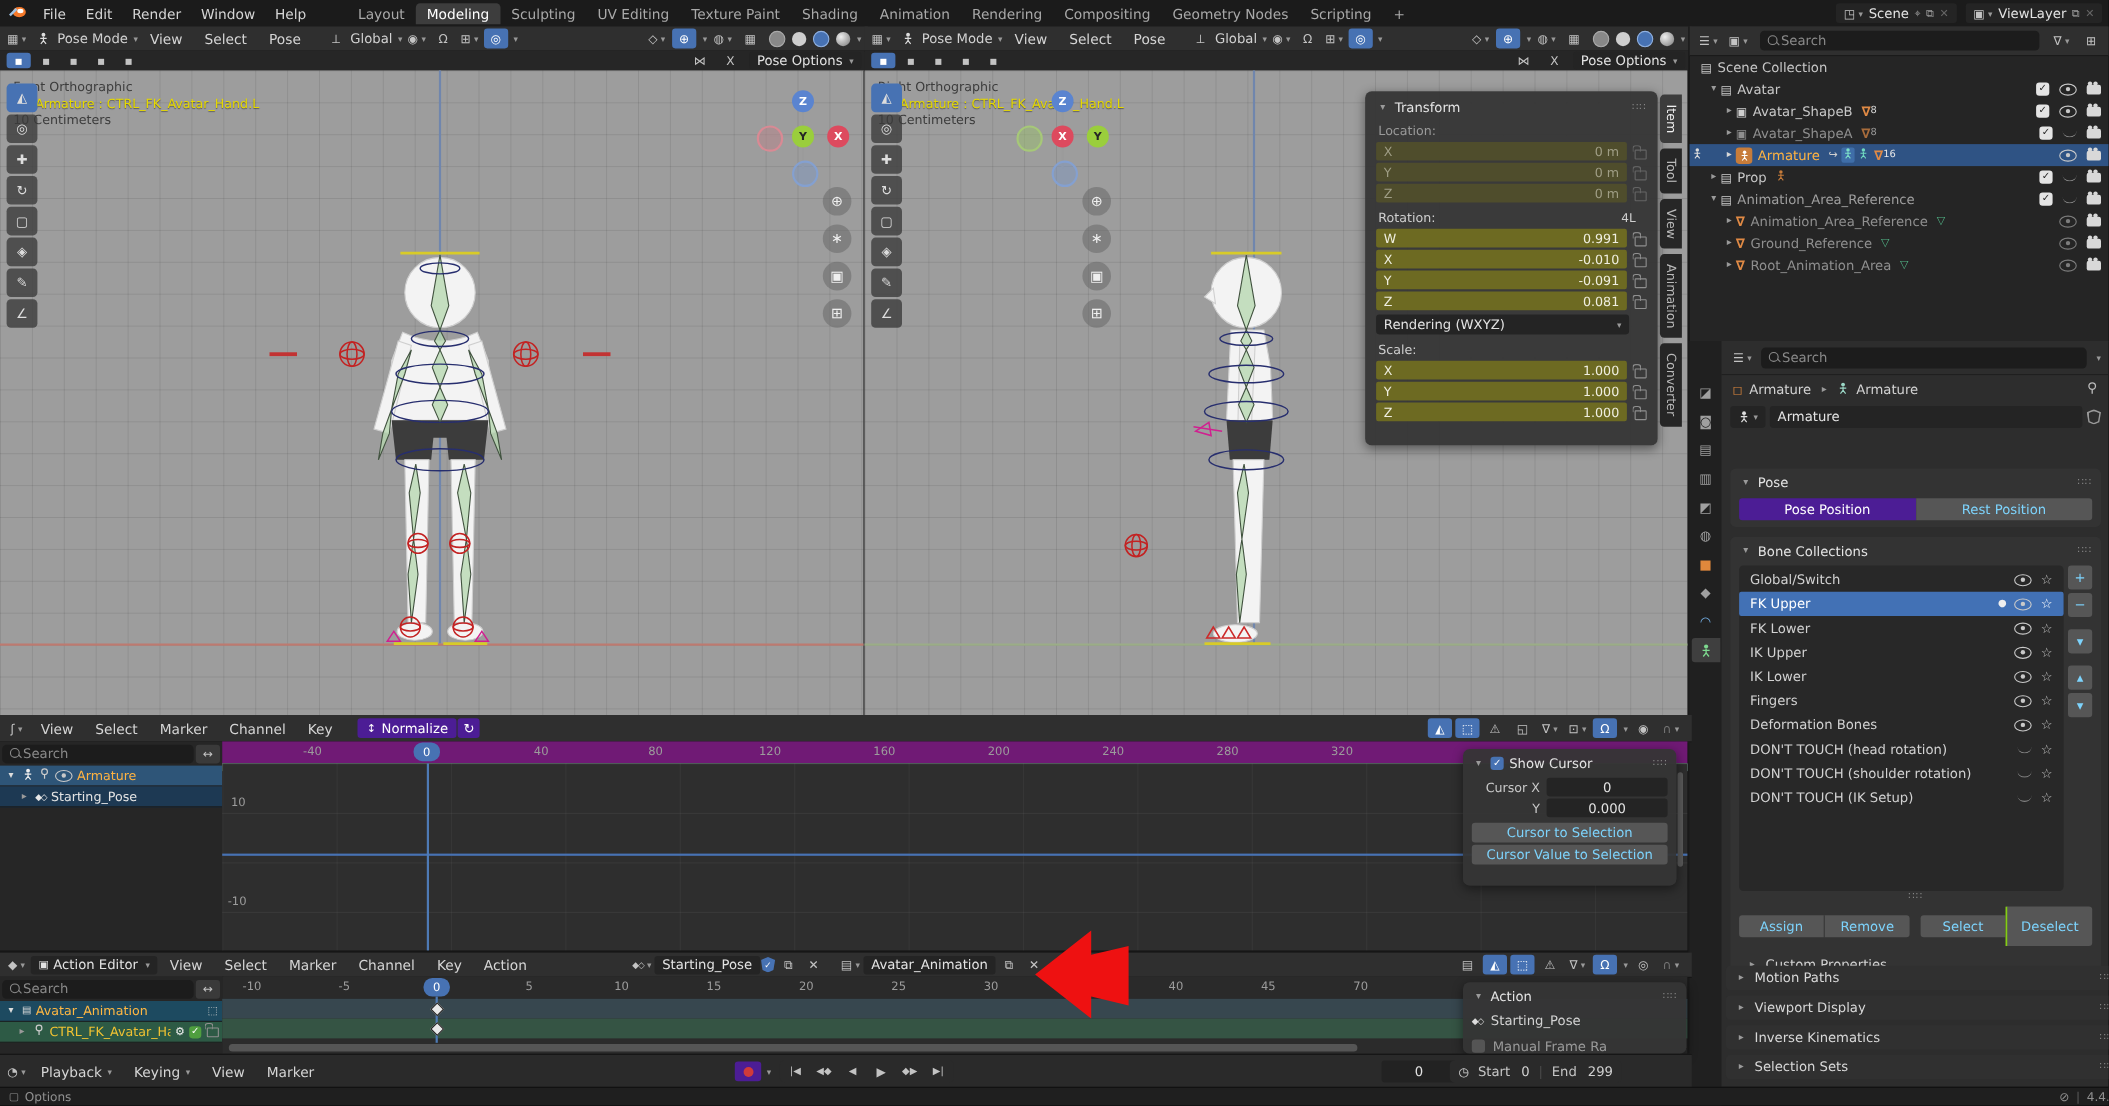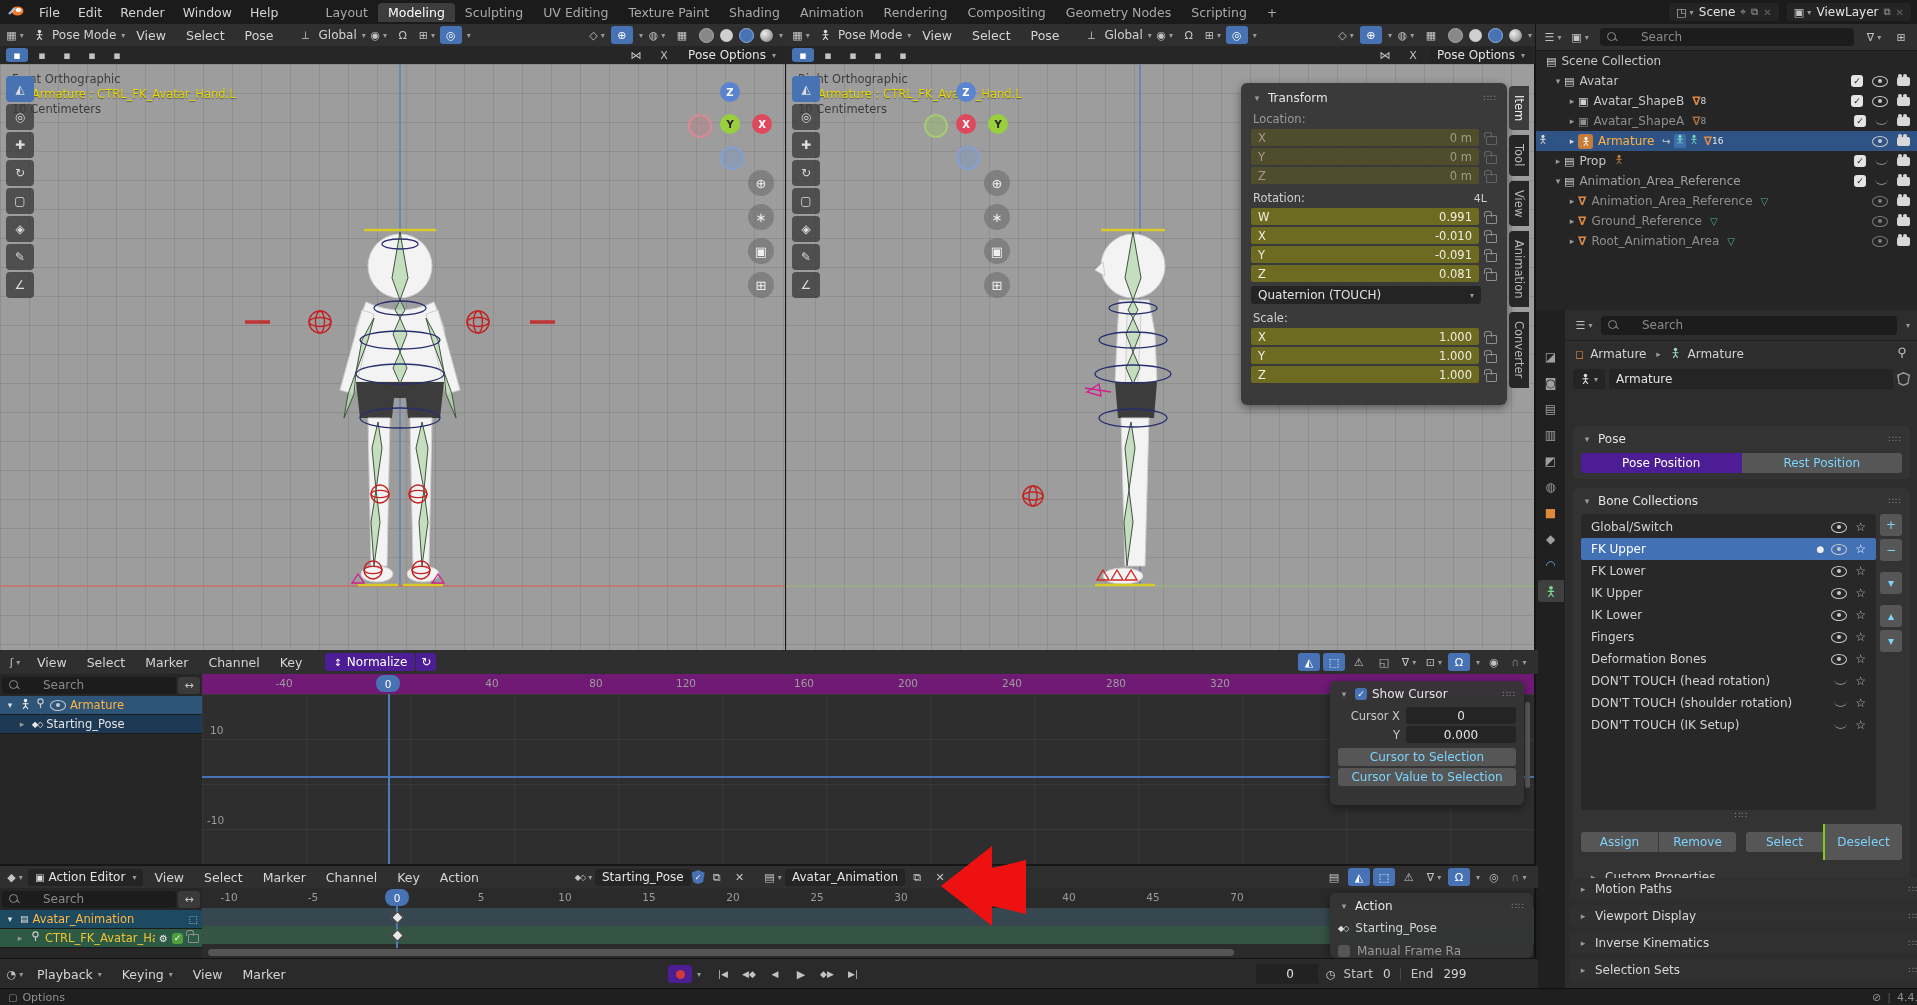--- a/index.html
+++ b/index.html
@@ -8,21 +8,21 @@
   .flex{display:flex;align-items:center}
   .grow{flex:1}
   .caret{font-size:8px;color:#999;margin-left:3px}
   .menu-item{padding:0 9px;color:#d5d5d5;font-size:12.5px;white-space:nowrap}
   .ws-tab{padding:2px 10px;color:#a9a9a9;font-size:12.5px;white-space:nowrap;border-radius:4px 4px 0 0}
   .ws-tab.active{background:#3d3d3d;color:#fff}
   .hdr{background:#2f2f2f;border-bottom:1px solid #141414}
   .toolrow{background:#262626;border-bottom:1px solid #141414}
   .iconbtn{min-width:18px;height:18px;display:flex;align-items:center;justify-content:center;color:#c3c3c3;font-size:11px;border-radius:3px;padding:0 2px;white-space:nowrap}
   .iconbtn.on{background:#4772b3;color:#fff}
-  .searchbox{background:#1c1c1c;border-radius:4px;color:#8a8a8a;display:flex;align-items:center;gap:24px;padding:0 7px;font-size:12px}
+  .searchbox{background:#1c1c1c;border-radius:4px;color:#8a8a8a;display:flex;align-items:center;gap:2px;padding:0 7px;font-size:12px}
   .mag{width:10px;height:10px;position:relative;flex:0 0 auto}
   .mag::before{content:"";position:absolute;left:0;top:0;width:7px;height:7px;border:1.4px solid #8a8a8a;border-radius:50%}
   .mag::after{content:"";position:absolute;left:6.5px;top:6.5px;width:4px;height:1.4px;background:#8a8a8a;transform:rotate(45deg)}
   .vpgrid{background-color:#9d9d9d;background-image:linear-gradient(rgba(0,0,0,.085) 1px,transparent 1px),linear-gradient(90deg,rgba(0,0,0,.085) 1px,transparent 1px);background-size:29px 29px}
   .vp-text1{color:#3c3c3c;font-size:11.5px}
   .vp-text2{color:#e6d900;font-size:11.5px;text-shadow:0 1px 1px rgba(0,0,0,.45)}
   .tool-col{display:flex;flex-direction:column;gap:2px}
   .tbtn{width:28px;height:26px;background:#3a3a3ac9;border-radius:4px;display:flex;align-items:center;justify-content:center;color:#ddd;font-size:12px}
   .tbtn.on{background:#4772b3}
   .navbtn{width:26px;height:26px;border-radius:50%;background:#64646480;color:#efefef;display:flex;align-items:center;justify-content:center;font-size:13px;margin-top:6px}
@@ -447,21 +447,21 @@
         <span class="lock"></span>
       </div>
     <div class="flex">
         <div class="numrow anim grow">
           <span>Z</span>
           <span>0.081</span>
         </div>
         <span class="lock"></span>
       </div>
     <div class="flex fieldpill" style="height:18px;margin-top:4px;justify-content:space-between;margin-right:16px">
-      <span>Quaternion (TOUCH)</span>
+      <span>Rendering (WXYZ)</span>
         <span class="caret">▾</span>
     </div>
     <div style="color:#cfcfcf;margin:7px 0 3px 2px;font-size:11.5px">Scale:</div>
     <div class="flex" style="margin-bottom:2px">
         <div class="numrow anim grow">
           <span>X</span>
           <span>1.000</span>
         </div>
         <span class="lock"></span>
       </div>
@@ -851,21 +851,21 @@
     <div class="chanrow" style="background:#1d3953;padding-left:16px">
       <span class="chev">▸</span>
       <span style="color:#e8e8e8;font-size:8px;letter-spacing:-1px">◆◇</span>
       <span style="color:#e4e4e4">Starting_Pose</span>
     </div>
   </div>
   <div class="abs" style="left:202px;top:674px;width:1332px;height:20px;background:#701a75;border-bottom:7px solid #86efac">
     <span class="tick" style="left:82px">-40</span>
     <span class="tick" style="left:290px">40</span>
     <span class="tick" style="left:394px">80</span>
-    <span class="tick" style="left:484px">120</span>
+    <span class="tick" style="left:498px">120</span>
     <span class="tick" style="left:602px">160</span>
     <span class="tick" style="left:706px">200</span>
     <span class="tick" style="left:810px">240</span>
     <span class="tick" style="left:914px">280</span>
     <span class="tick" style="left:1018px">320</span>
     <span class="framepill" style="left:174px">0</span>
   </div>
   <div class="abs" style="left:202px;top:694px;width:1332px;height:170px;background:#2e2e2e;background-image:linear-gradient(rgba(255,255,255,.05) 1px,transparent 1px),linear-gradient(90deg,rgba(255,255,255,.04) 1px,transparent 1px);background-size:104px 45px">
     <span style="position:absolute;left:8px;top:30px;font-size:10.5px;color:#9c9c9c">10</span>
     <span style="position:absolute;left:5px;top:120px;font-size:10.5px;color:#9c9c9c">-10</span>

